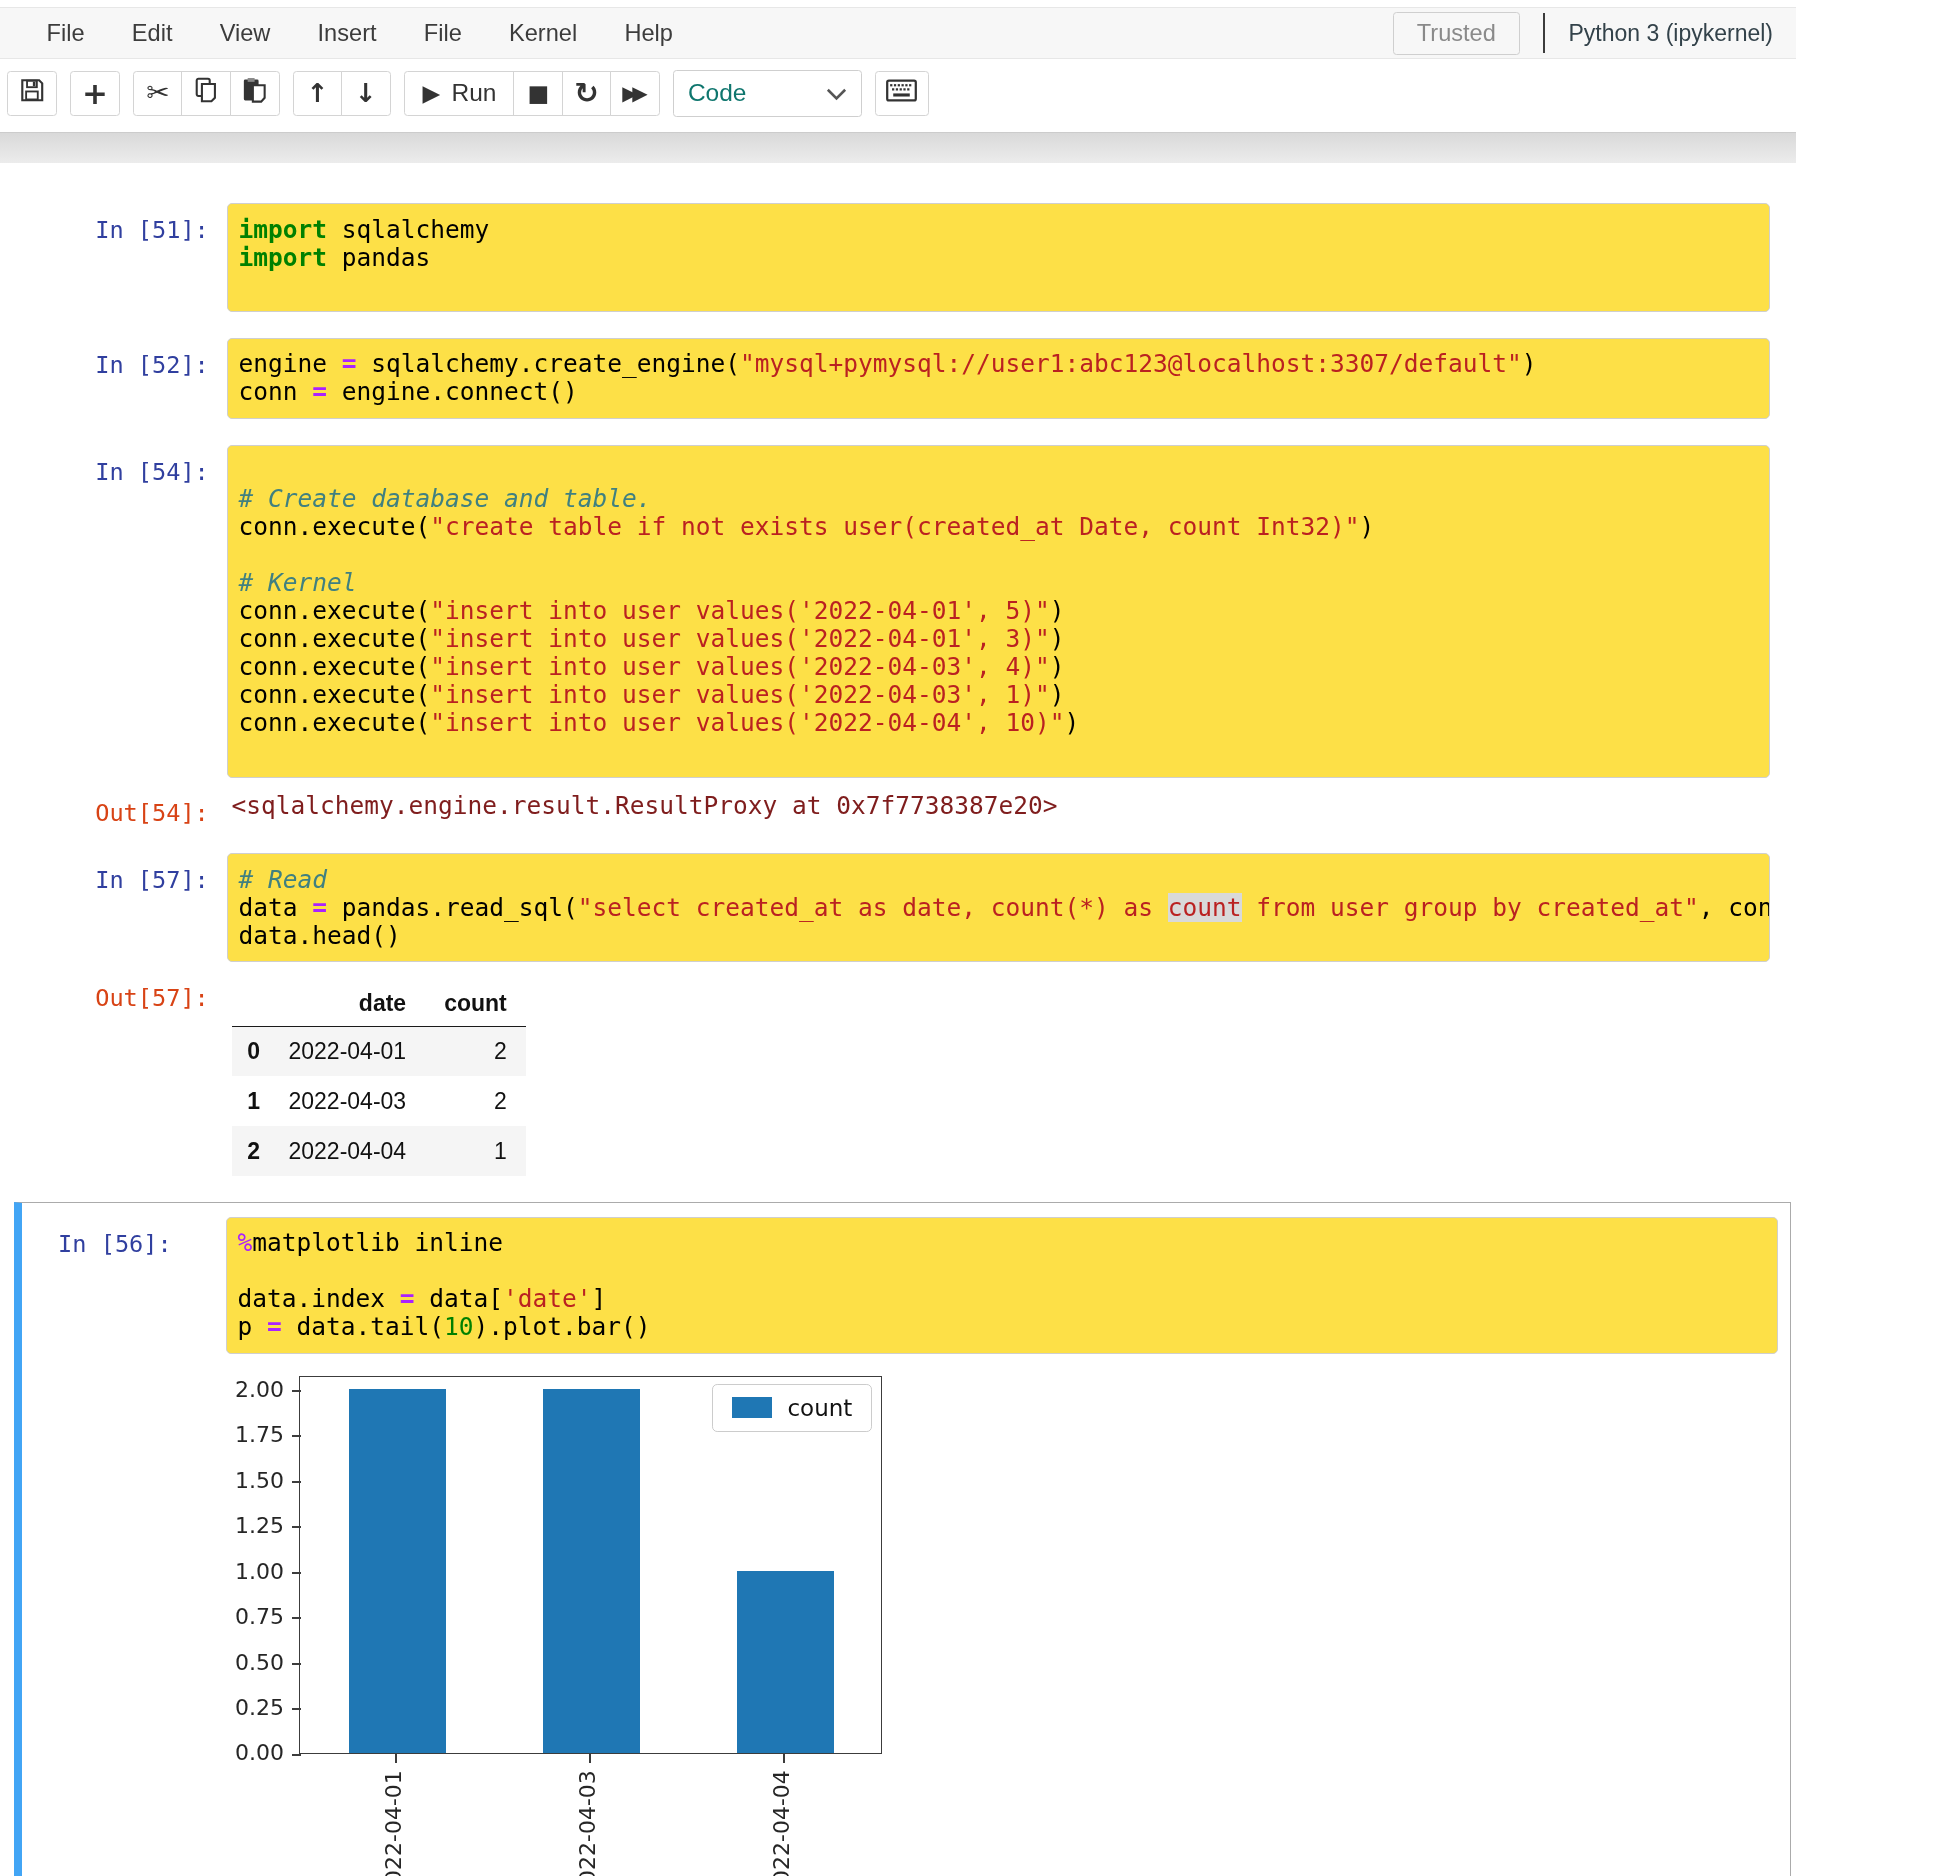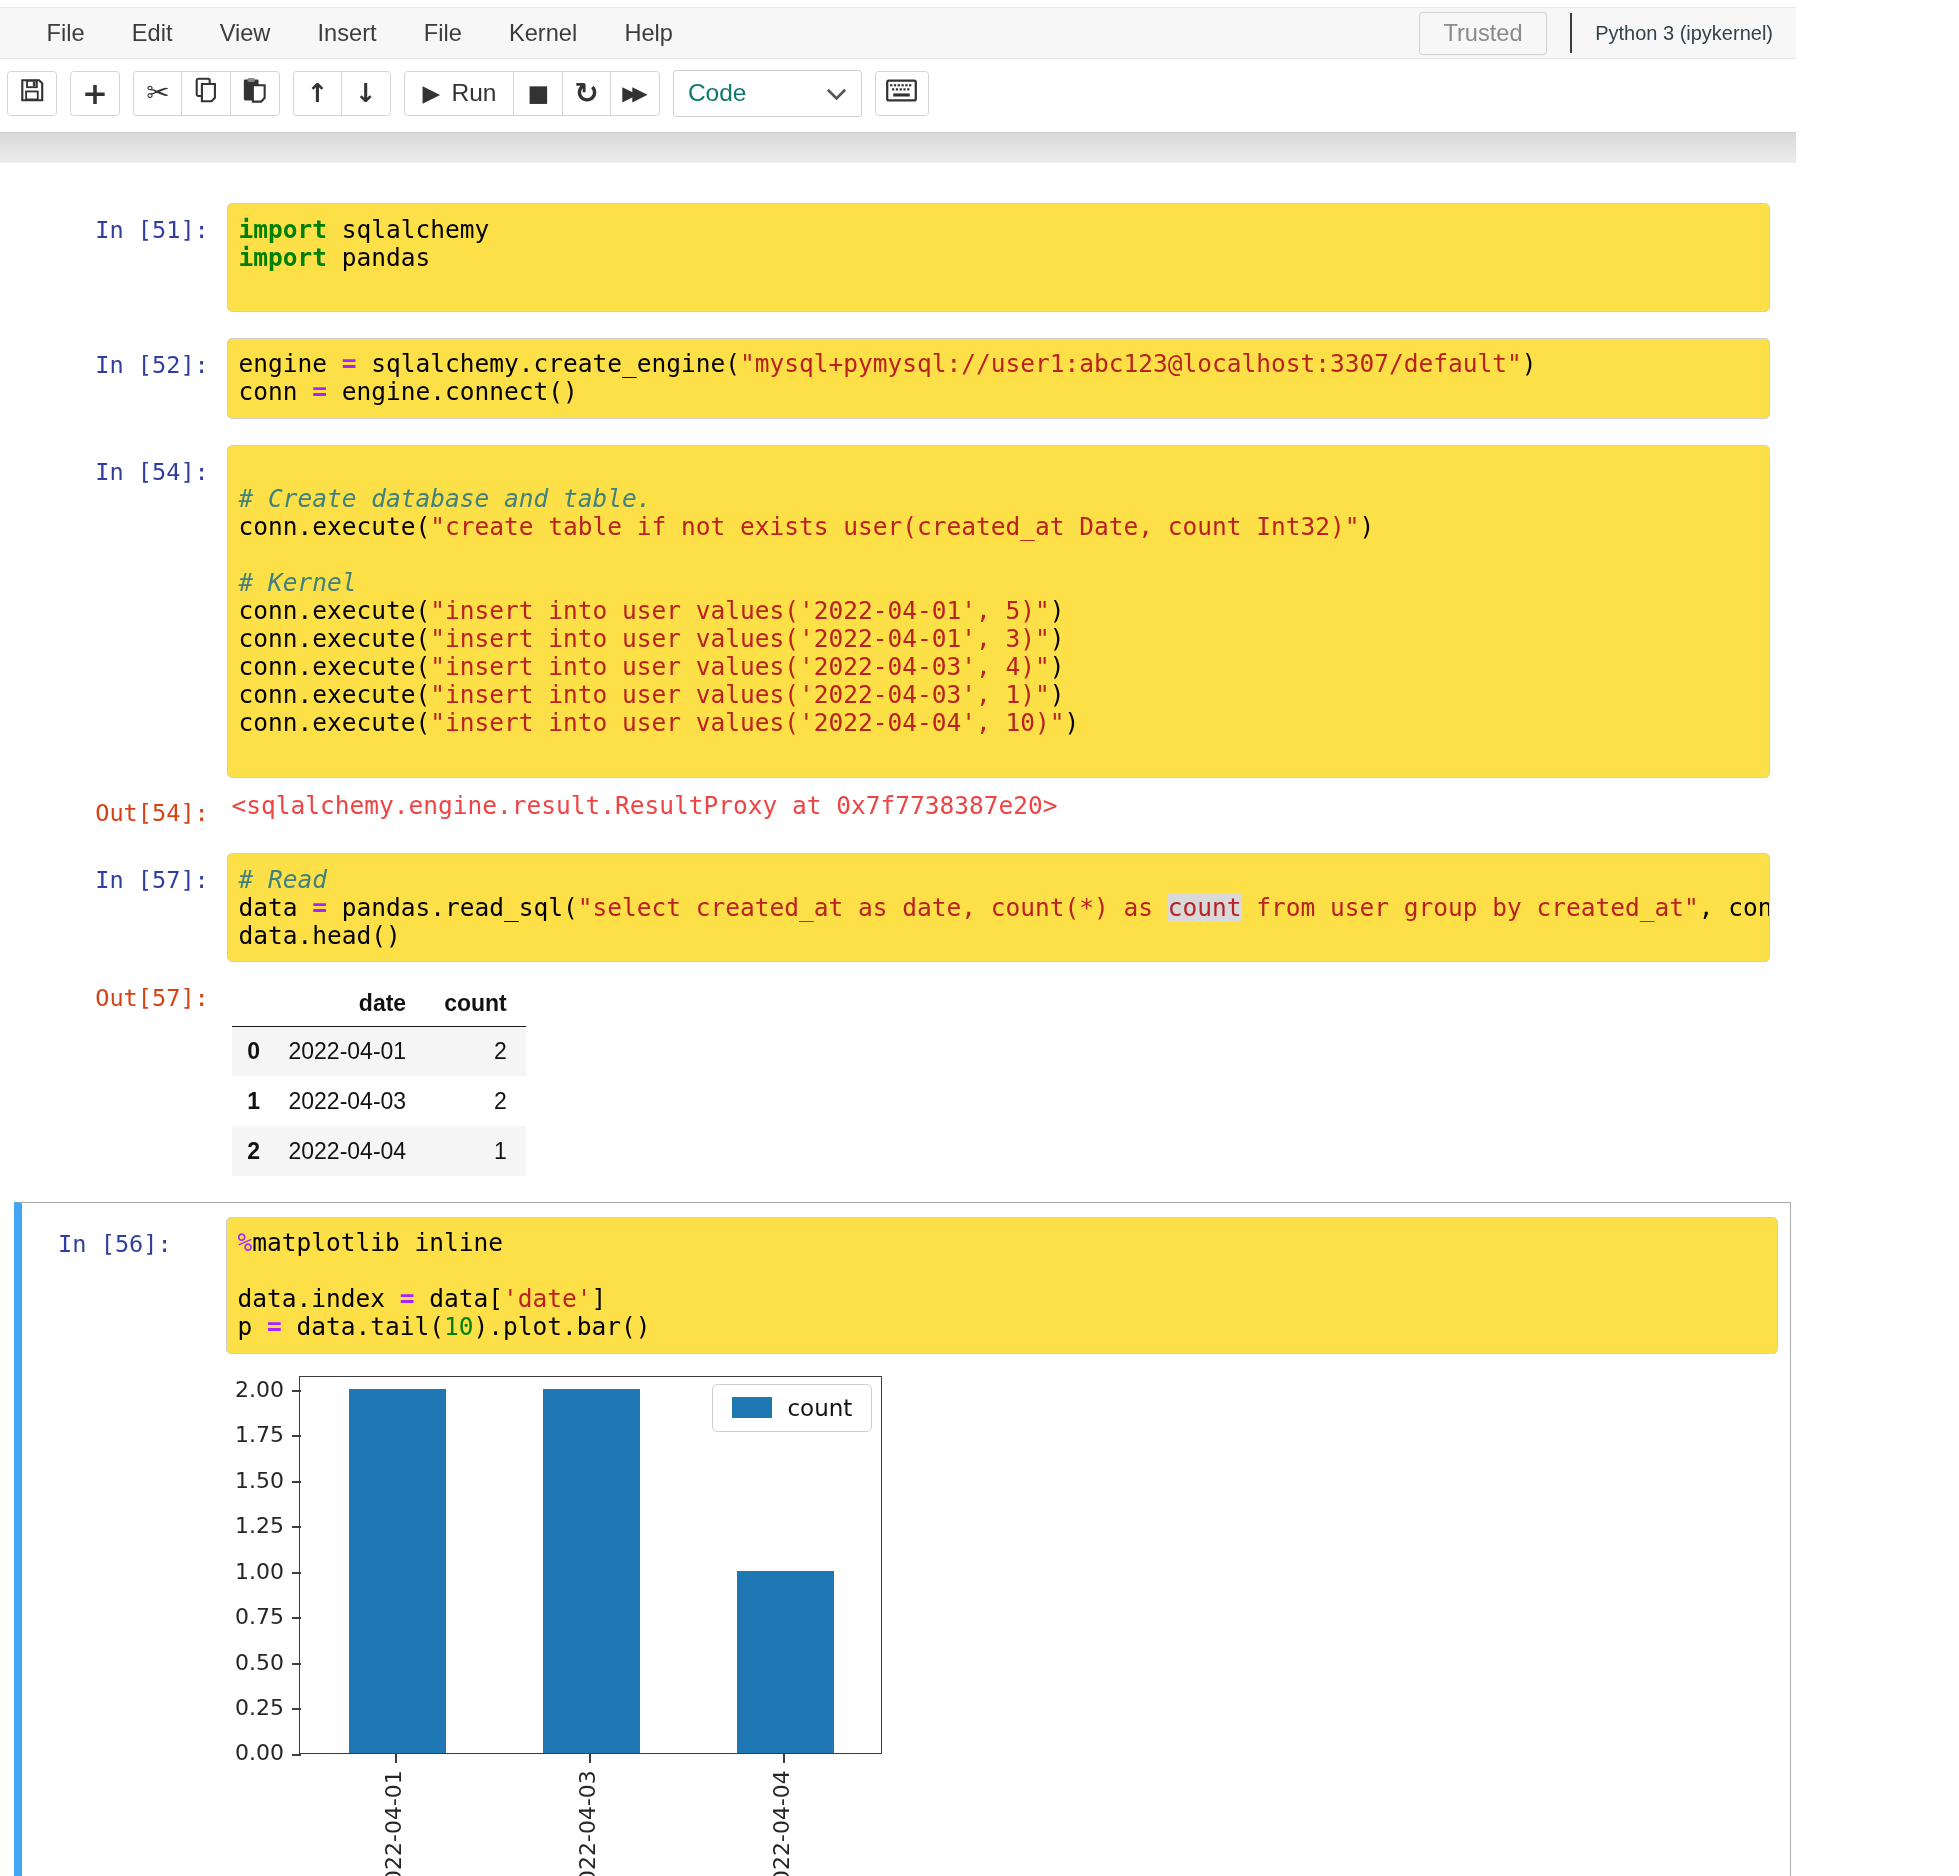--- a/index.html
+++ b/index.html
@@ -9,21 +9,21 @@
 
   
   .menubar{height:52px;margin-top:7px;background:#f7f7f7;border-top:1.7px solid #e7e7e7;
            border-bottom:1.7px solid #e7e7e7;display:flex;align-items:center;
            padding:0 23px;font-size:23.6px;color:#3c3c3c;}
   .menu-item{padding:0 23.6px;white-space:nowrap;cursor:default;}
   .menu-right{margin-left:auto;display:flex;align-items:center;gap:23px;}
   .trusted-btn{border:1.7px solid #cfcfcf;border-radius:3.5px;background:transparent;
                color:#8a8a8a;font-size:23.6px;padding:7px 23px;font-family:inherit;}
   .kernel-divider{width:2.6px;height:40px;background:#3c3c3c;}
-  .kernel-name{font-size:20px;color:#33424a;white-space:nowrap;}
+  .kernel-name{font-size:23px;color:#33424a;white-space:nowrap;}
 
   
   .toolbar{display:flex;align-items:center;gap:13px;padding:10.5px 7px 10.5px 7px;background:#fff;}
   .btn-group{display:flex;}
   .tb-btn{height:45px;min-width:50px;display:flex;align-items:center;justify-content:center;
           background:#fff;border:1.7px solid #d4d4d4;border-radius:3.5px;font-size:24.5px;
           color:#333;padding:0 10.5px;font-family:inherit;}
   .btn-group .tb-btn + .tb-btn{margin-left:-1.7px;border-top-left-radius:0;border-bottom-left-radius:0;}
   .btn-group .tb-btn:not(:last-child){border-top-right-radius:0;border-bottom-right-radius:0;}
   .glyph{font-family:"DejaVu Sans",sans-serif;line-height:1;}
@@ -55,21 +55,21 @@
   .code-line{height:28px;white-space:pre;}
   .tk-kw{color:#008000;font-weight:bold;}
   .tk-op{color:#AA22FF;font-weight:bold;}
   .tk-str{color:#BA2121;}
   .tk-strhl{color:#BA2121;background:#d9d9d9;}
   .tk-com{color:#408080;font-style:italic;}
   .tk-num{color:#008000;}
   .tk-magic{color:#AA22FF;}
   .output-row{display:flex;margin-top:8.7px;}
   .output-area{flex:1;padding:3.5px 10.5px;font-family:"DejaVu Sans Mono",monospace;
-               font-size:24.5px;line-height:31px;color:#ef4444;white-space:pre;}
+               font-size:24.5px;line-height:31px;color:#7f1d1d;white-space:pre;}
 
   .cell.selected{margin:0 5.2px 0 14px;border-top:1.7px solid #ababab;border-right:1.7px solid #ababab;
                  border-left:8.7px solid #42A5F5;padding:14px 0 227px 0;}
   .cell.selected .prompt{width:198px;text-align:center;}
 
   
   .df-wrap{flex:1;padding:12.2px 10.5px 0 10.5px;}
   .df-table{border-collapse:collapse;font-family:"Liberation Sans",sans-serif;
             font-size:23px;color:#111;}
   .df-table thead th{font-weight:bold;text-align:right;padding:7px 19px 8.7px 19px;

